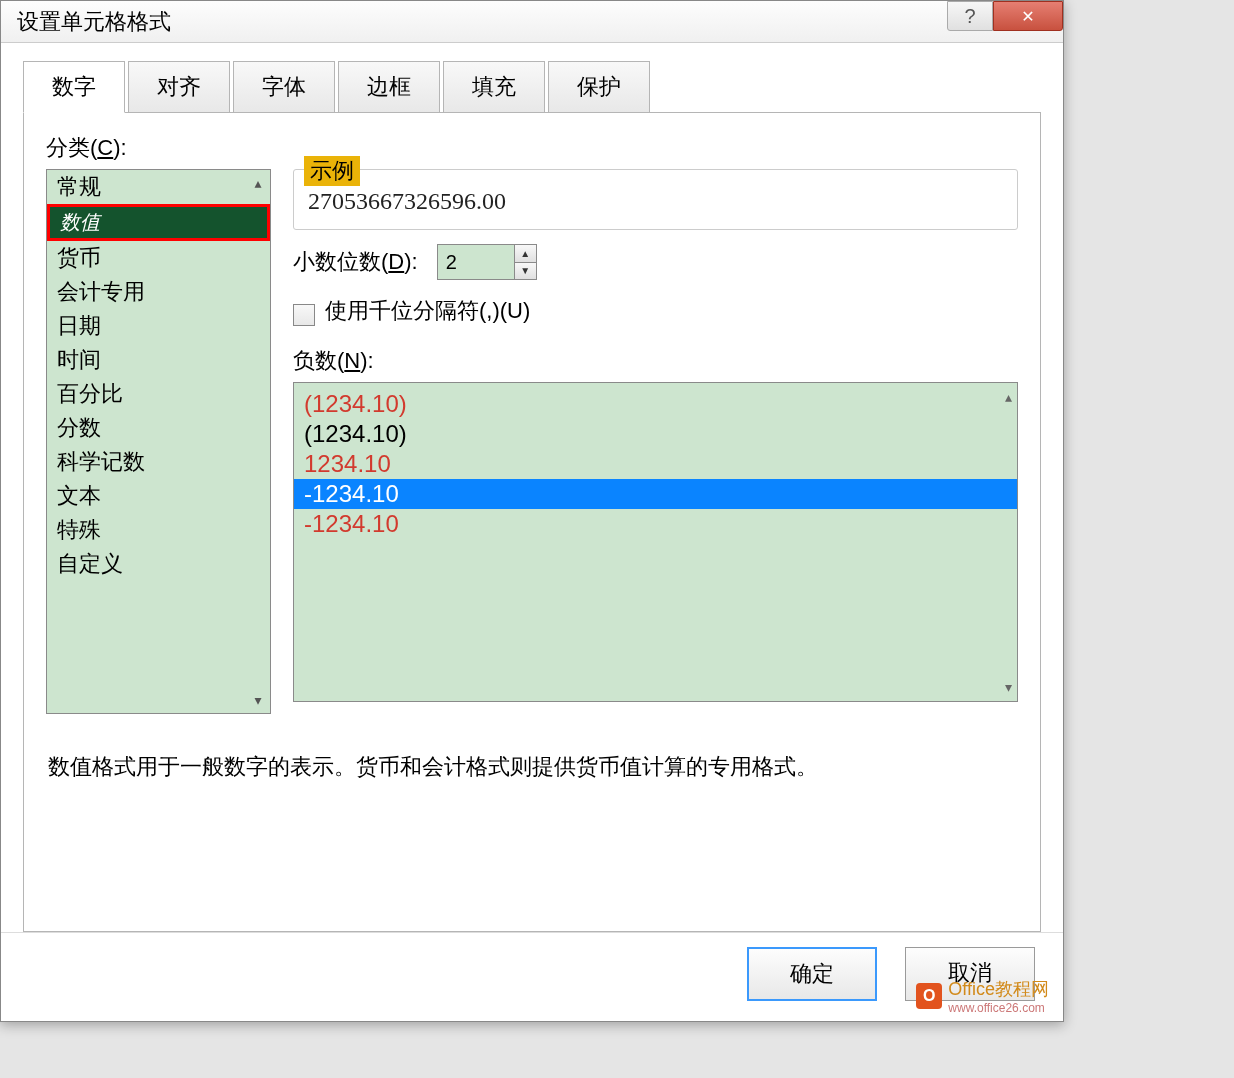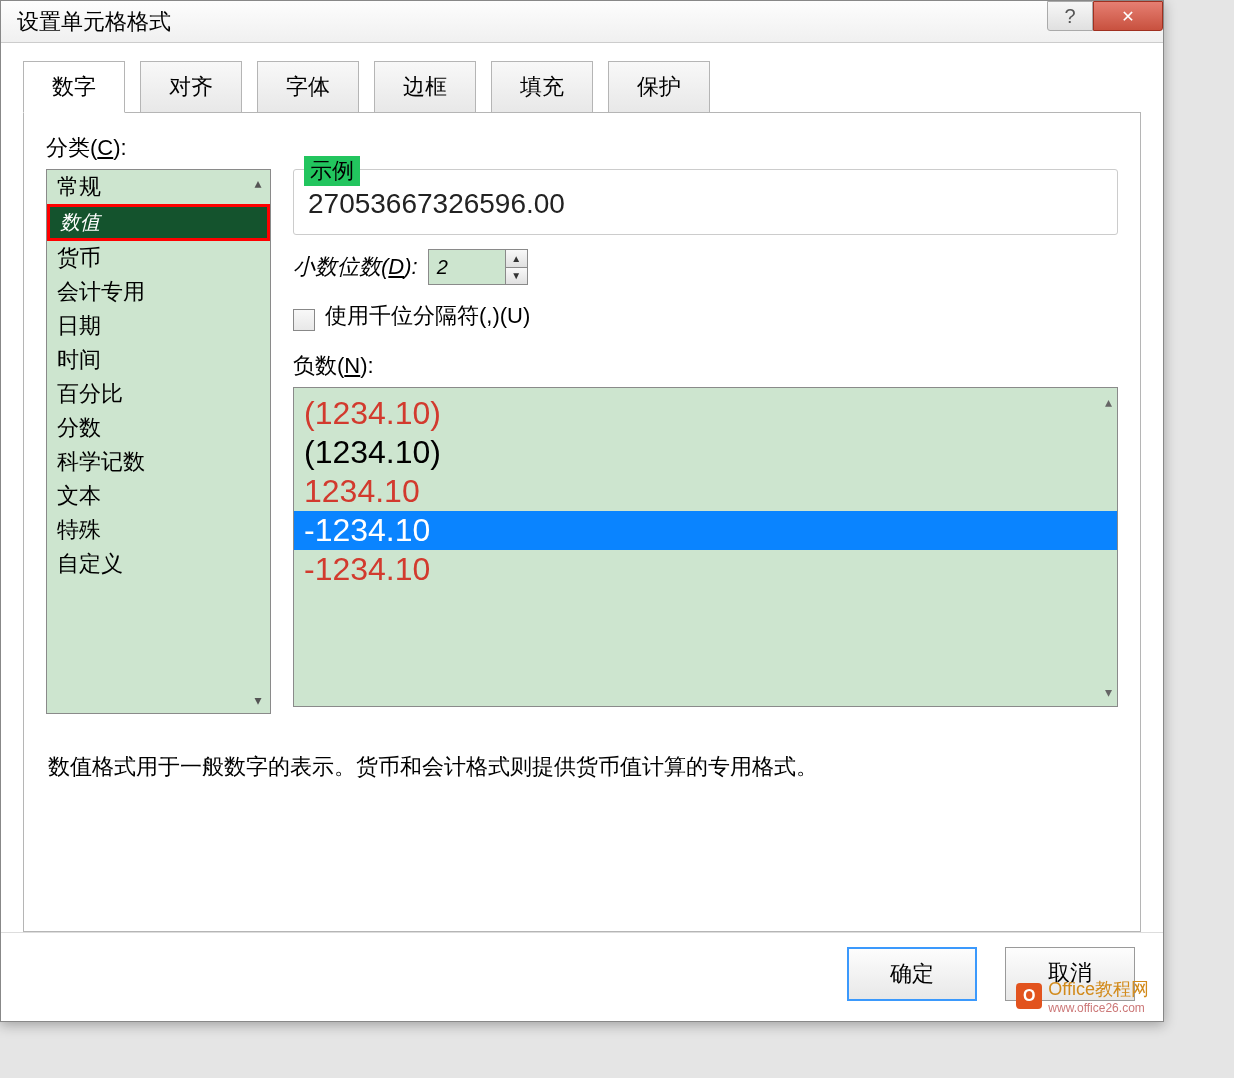--- a/index.html
+++ b/index.html
@@ -4,21 +4,21 @@
   <style>
     * { box-sizing: border-box; margin: 0; padding: 0; }
     body {
       font-family: "Microsoft YaHei", "SimSun", sans-serif;
       font-size: 20px;
       background: #e5e5e5;
       width: 1234px;
       height: 1078px;
     }
     .dialog {
-      width: 1164px;
+      width: 1064px;
       background: #fff;
       border: 1px solid #888;
       box-shadow: 0 3px 12px rgba(0,0,0,0.3);
       position: relative;
     }
     .titlebar {
       height: 42px;
       background: linear-gradient(#fdfdfd, #f0f0f0);
       border-bottom: 1px solid #ccc;
       display: flex;
@@ -56,21 +56,21 @@
     }
     .close-btn {
       background: linear-gradient(#e67f72, #c8513f);
       border: 1px solid #a03020;
       width: 70px;
       border-bottom-right-radius:3px;
     }
     .tab-strip {
       padding: 18px 22px 0 22px;
       display: flex;
-      gap: 16px;
+      gap: 4px;
     }
     .tab {
       padding: 10px 28px 10px 28px;
       background: linear-gradient(#f8f8f8, #e8e8e8);
       border: 1px solid #b5b5b5;
       border-bottom: 1px solid #b5b5b5;
       margin-right: -1px;
       font-size: 22px;
       cursor: pointer;
       position: relative;
@@ -138,34 +138,34 @@
       border: 1px solid #ccc;
       border-radius: 3px;
       padding: 18px 14px 14px 14px;
       position: relative;
       margin-bottom: 14px;
     }
     .sample-legend {
       position: absolute;
       top: -14px;
       left: 10px;
-      background: #22c55e;
+      background: #eab308;
       padding: 0 6px;
       font-size: 22px;
     }
     .sample-value {
-      font-size: 28px;
+      font-size: 24px;
       color: #222;
+      font-family: Liberation Serif, serif;
     }
     .decimal-row {
       display: flex;
       align-items: center;
-      gap: 10px;
+      gap: 19px;
       margin-bottom: 16px;
-      font-style: italic;
     }
     .decimal-row .lbl { font-size: 22px; }
     .decimal-row .ul { text-decoration: underline; }
     .spinner {
       width: 100px;
       height: 36px;
       display: flex;
       border: 1px solid #8a8a8a;
     }
     .spinner-input {
@@ -212,21 +212,21 @@
     .neg-label { font-size: 22px; margin-bottom: 6px; }
     .neg-label .ul { text-decoration: underline; }
     .neg-list {
       height: 320px;
       background: #cde5cf;
       border: 1px solid #8a8a8a;
       position: relative;
       padding: 6px 0;
     }
     .neg-item {
-      font-size: 32px;
+      font-size: 24px;
       padding: 1px 10px;
       cursor: pointer;
     }
     .neg-red { color: #d23a2e; }
     .neg-black { color: #000; }
     .neg-selected {
       background: #0a84ff;
       color: #fff;
     }
     .desc-text {

